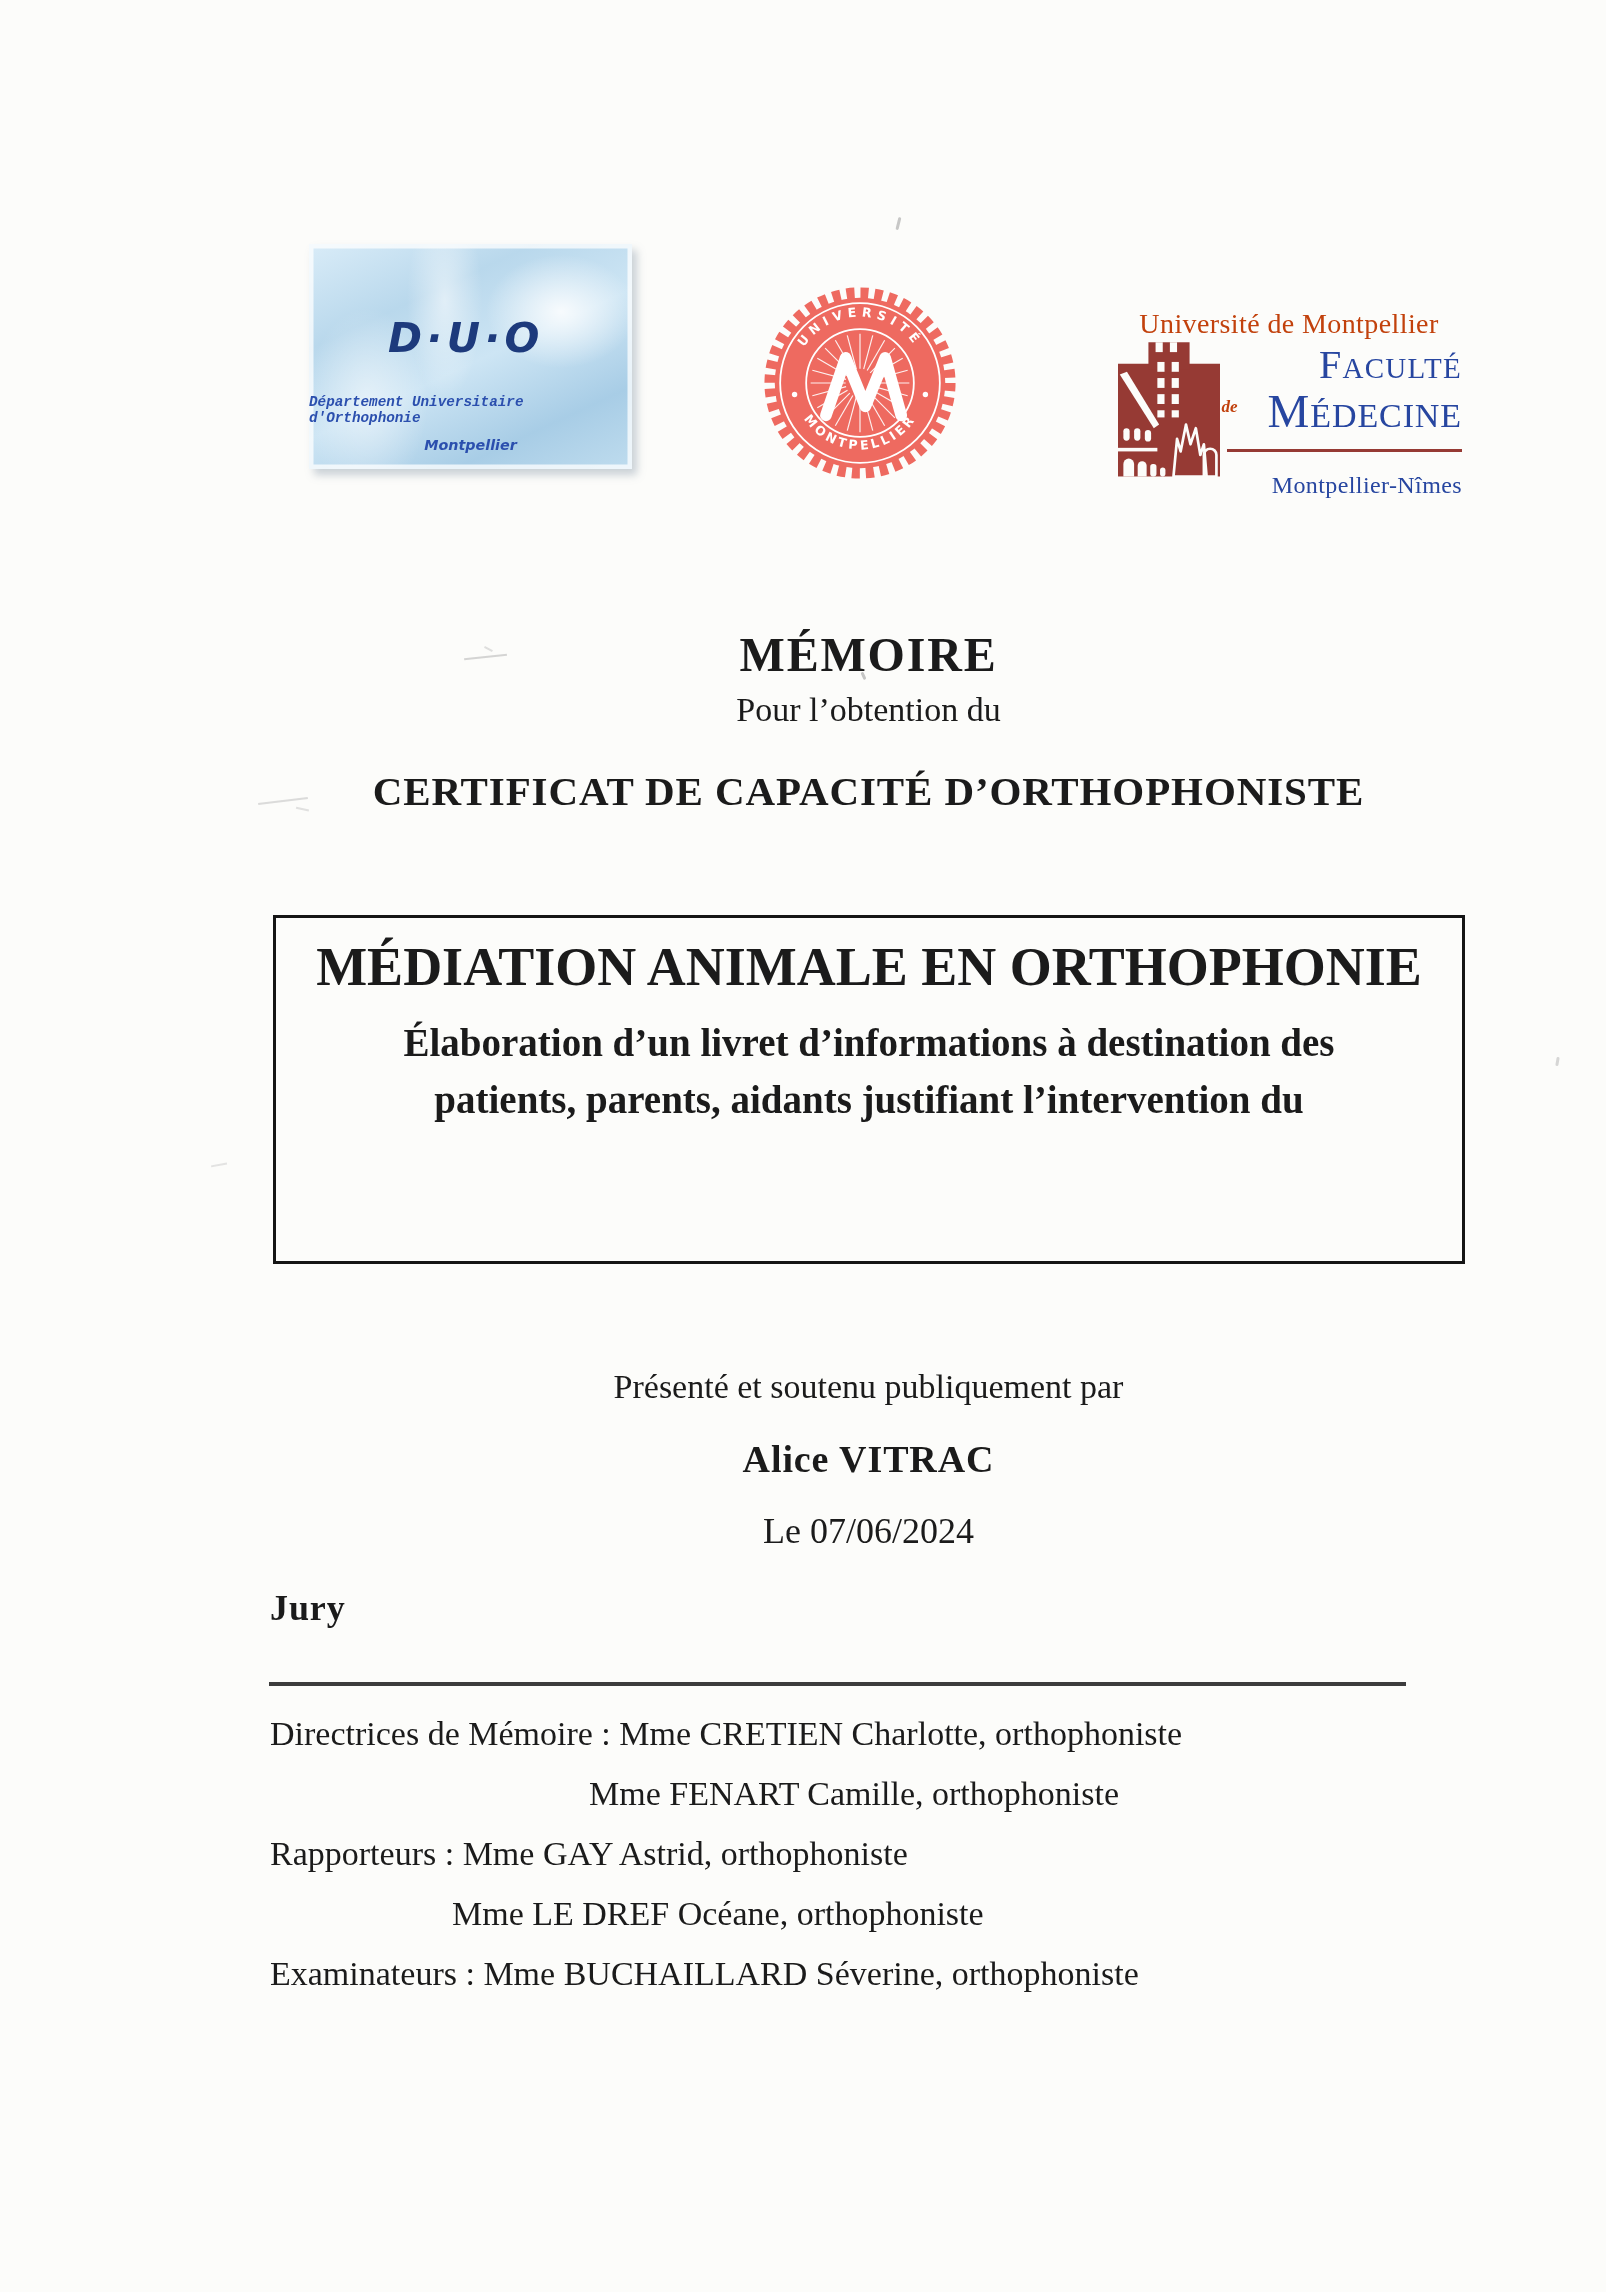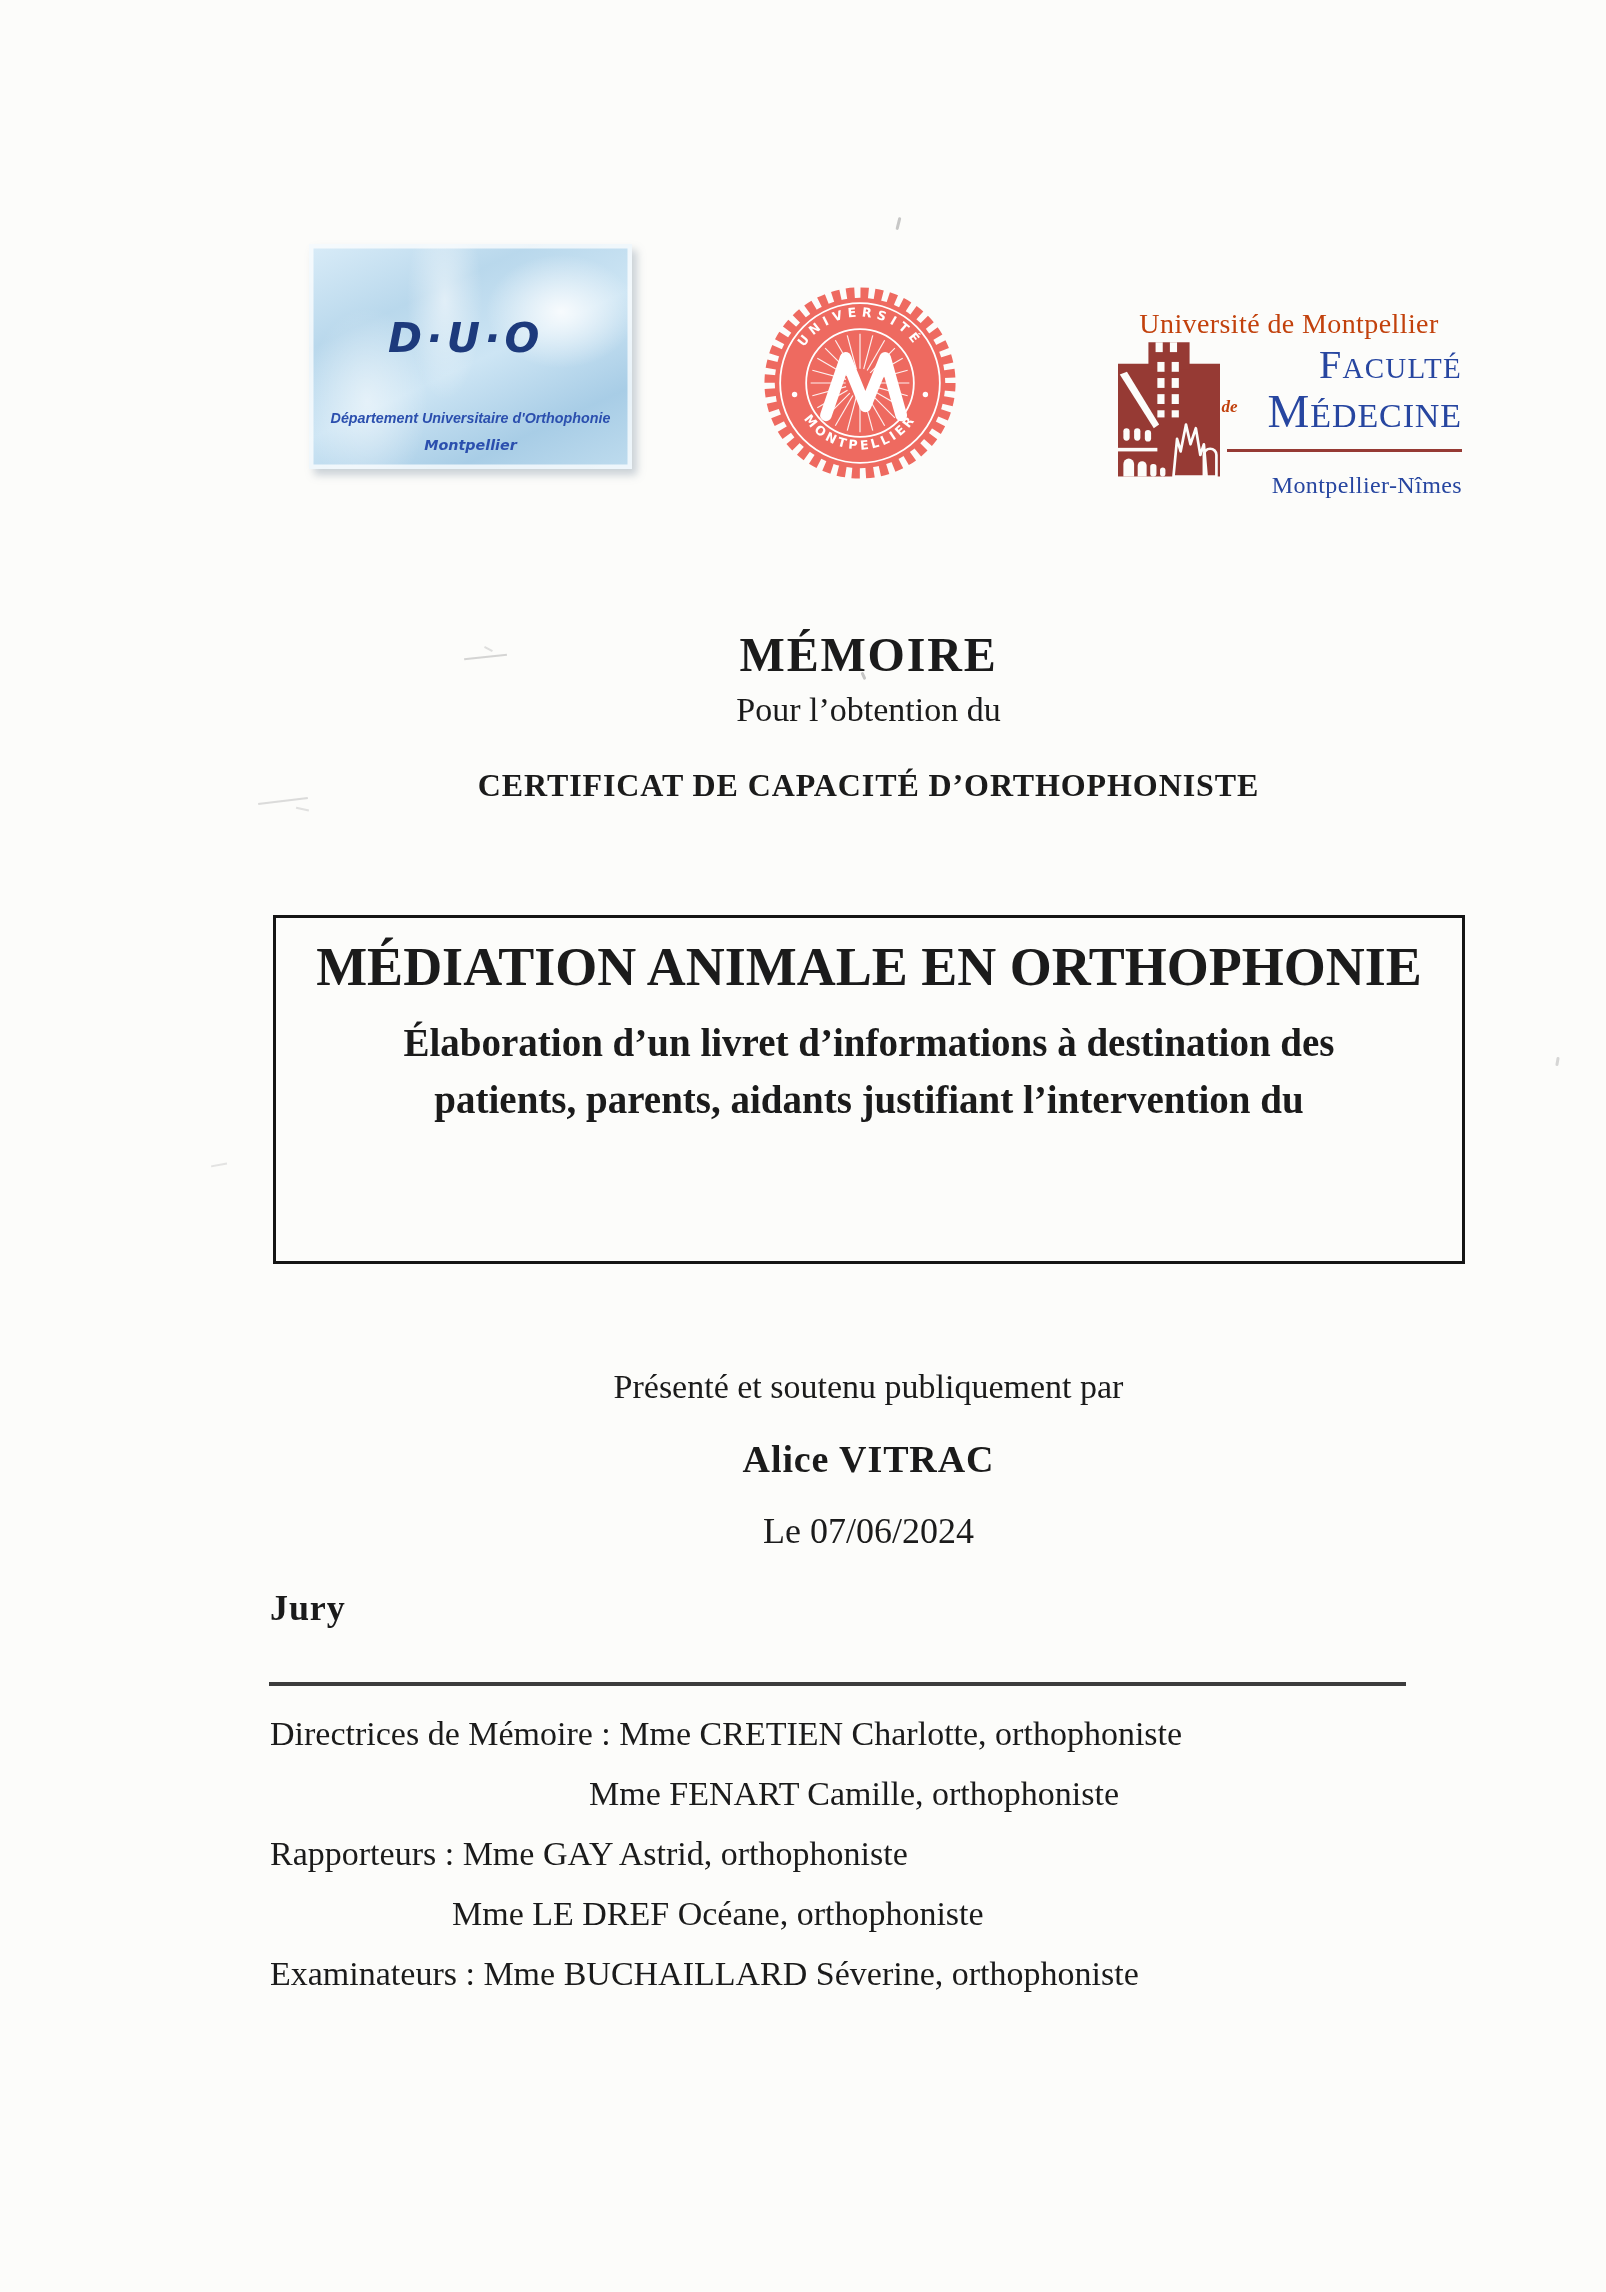--- a/index.html
+++ b/index.html
@@ -24,22 +24,22 @@
       linear-gradient(155deg,#d9ecf8 0%,#b9d8ec 28%,#cde5f4 52%,#a8cde6 78%,#bfdcee 100%);
     box-shadow: inset 0 0 0 4.5px rgba(255,255,255,.75), 5.4px 6.3px 8px rgba(110,130,150,.35);
   }
   .duo-acronym{
     position:absolute;left:0;right:9px;top:70px;text-align:center;
     font-family:"DejaVu Sans", sans-serif;
     font-style:italic;font-weight:bold;font-size:41px;letter-spacing:4.5px;
     color:#1d3a7c;
   }
   .duo-line1{
-    position:absolute;left:0;right:0;bottom:43px;text-align:center;
-    font-family:Liberation Sans, sans-serif;
+    position:absolute;left:0;right:0;bottom:43px;
+    font-family:Liberation Mono, monospace;
     font-style:italic;font-weight:bold;font-size:14.3px;color:#2b4fae;
   }
   .duo-line2{
     position:absolute;left:0;right:0;bottom:16px;text-align:center;
     font-family:"DejaVu Sans", sans-serif;
     font-style:italic;font-weight:bold;font-size:14.3px;color:#2b4fae;
   }
   .um-seal{left:764px;top:287px;width:192px;height:192px;}
   .seal-text{font-family:"DejaVu Sans", sans-serif;font-weight:bold;fill:#ffffff;}
 
@@ -58,21 +58,21 @@
     font-style:italic;font-size:17px;color:#c2410c;font-weight:bold;
   }
   .fac-word2{font-size:34px;letter-spacing:0.9px;}
   .fac-word2 .biglet{font-size:47px;}
   .fac-rule{height:3.6px;background:#963a34;margin-top:3.6px;}
   .fac-campus{font-size:24px;margin-top:20px;letter-spacing:0.4px;}
 
   
   .memoire{top:607px;font-size:48px;font-weight:bold;letter-spacing:1.8px;margin-top:20px;}
   .pour{top:691px;font-size:34px;font-family:Liberation Serif, serif;}
-  .cert{top:767px;font-size:32px;font-weight:bold;letter-spacing:0.9px;}
+  .cert{top:767px;font-size:41px;font-weight:bold;letter-spacing:0.9px;}
 
   
   .subject-box{
     left:273px;top:915px;width:1186px;height:343px;
     border:3.6px solid #151515;
     text-align:center;
   }
   .box-title{margin-top:16px;font-size:54px;font-weight:bold;letter-spacing:0px;line-height:66px;}
   .box-subtitle{margin-top:14.3px;font-size:39px;font-weight:bold;line-height:57px;}
 

